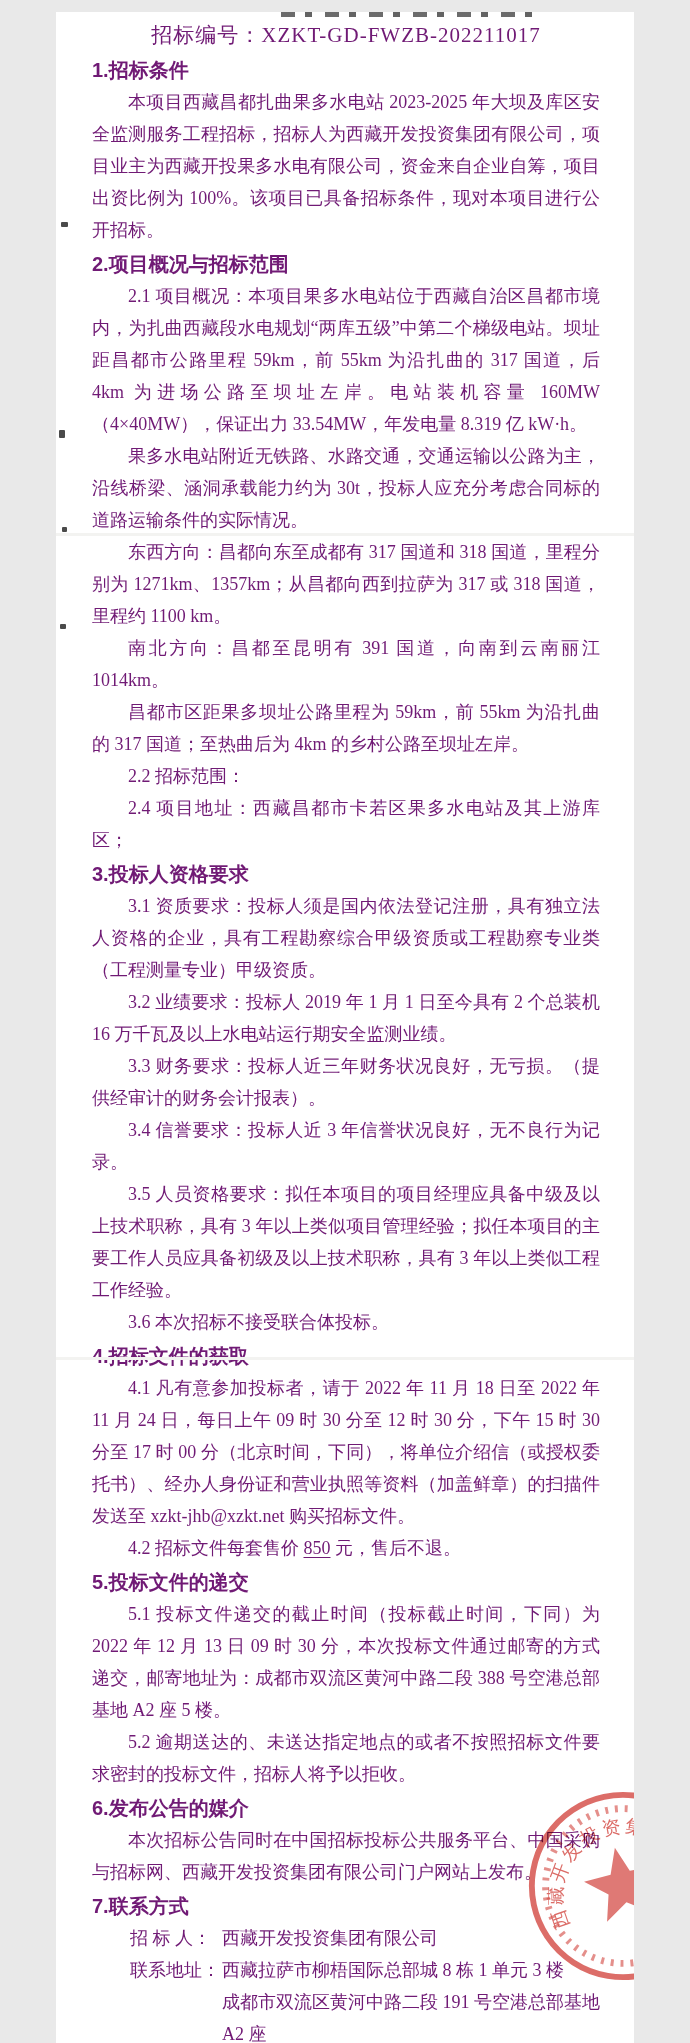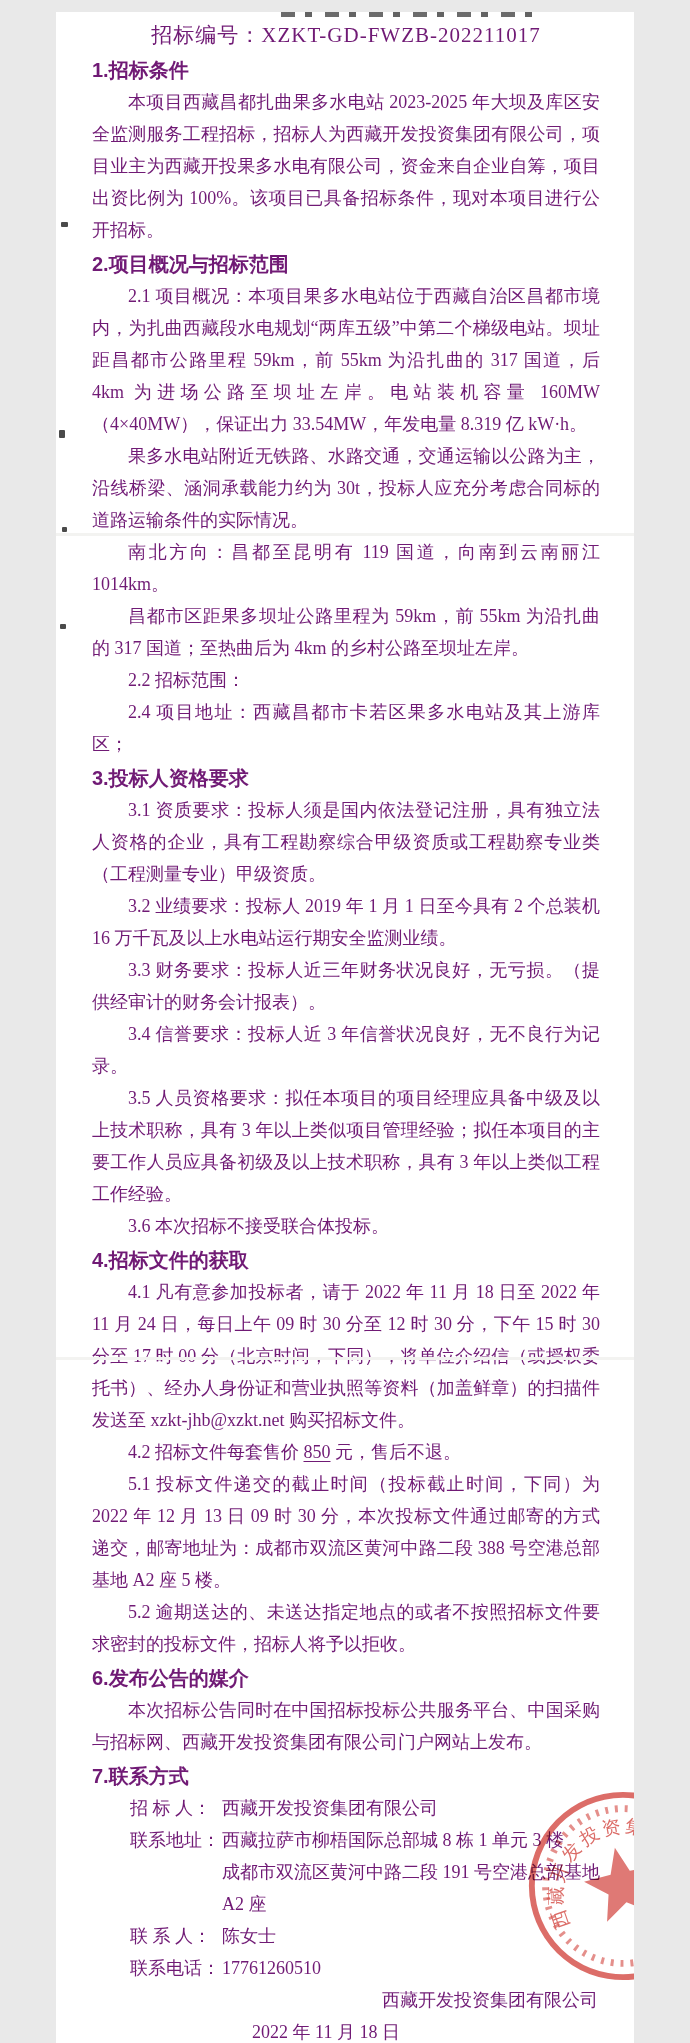--- a/index.html
+++ b/index.html
@@ -85,37 +85,39 @@
   <div class="content">
 
     <div class="doc-number">招标编号：XZKT-GD-FWZB-202211017</div>
 
     <h2 class="sec">1.招标条件</h2>
     <p class="para">本项目西藏昌都扎曲果多水电站 2023-2025 年大坝及库区安全监测服务工程招标，招标人为西藏开发投资集团有限公司，项目业主为西藏开投果多水电有限公司，资金来自企业自筹，项目出资比例为 100%。该项目已具备招标条件，现对本项目进行公开招标。</p>
 
     <h2 class="sec">2.项目概况与招标范围</h2>
     <p class="para">2.1 项目概况：本项目果多水电站位于西藏自治区昌都市境内，为扎曲西藏段水电规划“两库五级”中第二个梯级电站。坝址距昌都市公路里程 59km，前 55km 为沿扎曲的 317 国道，后 4km 为进场公路至坝址左岸。电站装机容量 160MW（4×40MW），保证出力 33.54MW，年发电量 8.319 亿 kW·h。</p>
     <p class="para">果多水电站附近无铁路、水路交通，交通运输以公路为主，沿线桥梁、涵洞承载能力约为 30t，投标人应充分考虑合同标的道路运输条件的实际情况。</p>
-    <p class="para">南北方向：昌都至昆明有 119 国道，向南到云南丽江 1014km。</p>
+    <p class="para">东西方向：昌都向东至成都有 317 国道和 318 国道，里程分别为 1271km、1357km；从昌都向西到拉萨为 317 或 318 国道，里程约 1100 km。</p>
+    <p class="para">南北方向：昌都至昆明有 391 国道，向南到云南丽江 1014km。</p>
     <p class="para">昌都市区距果多坝址公路里程为 59km，前 55km 为沿扎曲的 317 国道；至热曲后为 4km 的乡村公路至坝址左岸。</p>
     <p class="para">2.2 招标范围：</p>
     <p class="para">2.4 项目地址：西藏昌都市卡若区果多水电站及其上游库区；</p>
 
     <h2 class="sec">3.投标人资格要求</h2>
     <p class="para">3.1 资质要求：投标人须是国内依法登记注册，具有独立法人资格的企业，具有工程勘察综合甲级资质或工程勘察专业类（工程测量专业）甲级资质。</p>
     <p class="para">3.2 业绩要求：投标人 2019 年 1 月 1 日至今具有 2 个总装机 16 万千瓦及以上水电站运行期安全监测业绩。</p>
     <p class="para">3.3 财务要求：投标人近三年财务状况良好，无亏损。（提供经审计的财务会计报表）。</p>
     <p class="para">3.4 信誉要求：投标人近 3 年信誉状况良好，无不良行为记录。</p>
     <p class="para">3.5 人员资格要求：拟任本项目的项目经理应具备中级及以上技术职称，具有 3 年以上类似项目管理经验；拟任本项目的主要工作人员应具备初级及以上技术职称，具有 3 年以上类似工程工作经验。</p>
     <p class="para">3.6 本次招标不接受联合体投标。</p>
 
     <h2 class="sec">4.招标文件的获取</h2>
     <p class="para">4.1 凡有意参加投标者，请于 2022 年 11 月 18 日至 2022 年 11 月 24 日，每日上午 09 时 30 分至 12 时 30 分，下午 15 时 30 分至 17 时 00 分（北京时间，下同），将单位介绍信（或授权委托书）、经办人身份证和营业执照等资料（加盖鲜章）的扫描件发送至 xzkt-jhb@xzkt.net 购买招标文件。</p>
     <p class="para"><span>4.2 招标文件每套售价 </span><u>850</u><span> 元，售后不退。</span></p>
 
+    <h2 class="sec">5.投标文件的递交</h2>
     <p class="para">5.1 投标文件递交的截止时间（投标截止时间，下同）为 2022 年 12 月 13 日 09 时 30 分，本次投标文件通过邮寄的方式递交，邮寄地址为：成都市双流区黄河中路二段 388 号空港总部基地 A2 座 5 楼。</p>
     <p class="para">5.2 逾期送达的、未送达指定地点的或者不按照招标文件要求密封的投标文件，招标人将予以拒收。</p>
 
     <h2 class="sec">6.发布公告的媒介</h2>
     <p class="para">本次招标公告同时在中国招标投标公共服务平台、中国采购与招标网、西藏开发投资集团有限公司门户网站上发布。</p>
 
     <h2 class="sec">7.联系方式</h2>
 
     <div class="contact-row">
       <span class="contact-label">招 标 人：</span>

